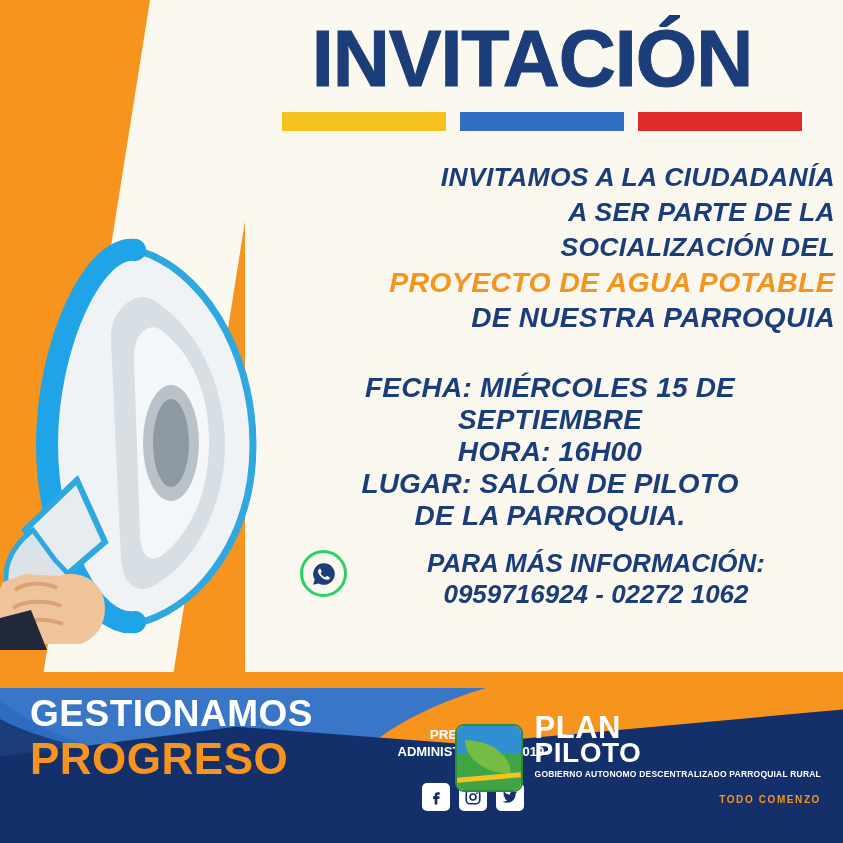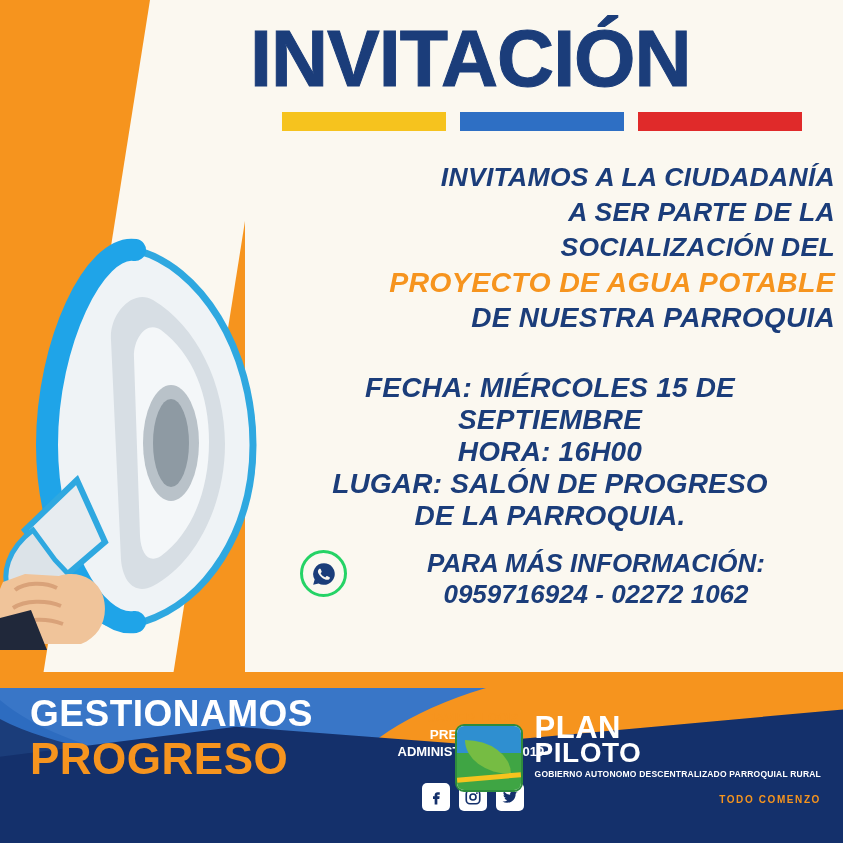--- a/index.html
+++ b/index.html
@@ -14,21 +14,21 @@
   .cream:before{ 
     content:"";position:absolute;left:-95px;top:0;width:130px;height:100%;
     background:#FBF8F0;
     transform:skewX(-9deg);transform-origin:top left;
   }
   .orange-left{
     position:absolute;left:0;top:0;width:260px;height:672px;background:#F6941E;
   }
 
   
-  .title-wrap{position:absolute;left:250px;top:16px;width:580px;text-align:left;}
+  .title-wrap{position:absolute;left:242px;top:16px;width:580px;text-align:center;}
   .title{
     font-size:79px;line-height:86px;font-weight:bold;color:#1B3D7A;
     letter-spacing:-1px;font-family:"Liberation Sans",sans-serif;
     -webkit-text-stroke:1px #1B3D7A;
   }
   .title-bars{
     position:absolute;left:282px;top:112px;width:520px;height:19px;
     display:flex;gap:14px;
   }
   .title-bars .bar{flex:1;height:19px;}
@@ -142,21 +142,21 @@
     <div class="line">A SER PARTE DE LA</div>
     <div class="line">SOCIALIZACIÓN DEL</div>
     <div class="line highlight">PROYECTO DE AGUA POTABLE</div>
     <div class="line big">DE NUESTRA PARROQUIA</div>
   </div>
 
   <div class="date-block">
     <div class="date-line">FECHA: MIÉRCOLES 15 DE</div>
     <div class="date-line">SEPTIEMBRE</div>
     <div class="date-line">HORA: 16H00</div>
-    <div class="date-line">LUGAR: SALÓN DE PROGRESO</div>
+    <div class="date-line">LUGAR: SALÓN DE PILOTO</div>
     <div class="date-line">DE LA PARROQUIA.</div>
   </div>
 
   <div class="contact">
     <span class="wa-icon">
       <svg viewBox="0 0 24 24">
           <path fill="#1B3D7A" d="M12 2a10 10 0 0 0-8.6 15.1L2 22l5-1.3A10 10 0 1 0 12 2zm5.3 14.1c-.2.6-1.3 1.2-1.8 1.2-.5.1-1 .1-1.7-.1-.4-.1-.9-.3-1.6-.6-2.8-1.2-4.6-4-4.7-4.2-.1-.2-1.1-1.4-1.1-2.7s.7-1.9.9-2.2c.2-.3.5-.3.6-.3h.5c.2 0 .4 0 .6.5.2.5.8 1.8.8 2 .1.1.1.3 0 .4l-.3.5-.4.4c-.1.1-.3.3-.1.6.2.3.7 1.2 1.6 2 1.1.9 2 1.2 2.3 1.4.3.1.5.1.6-.1l.8-1c.2-.2.4-.2.6-.1l1.8.9c.3.1.5.2.6.3.1.2.1.7-.1 1.2z"></path>
         </svg>
     </span>
     <div class="contact-text">

